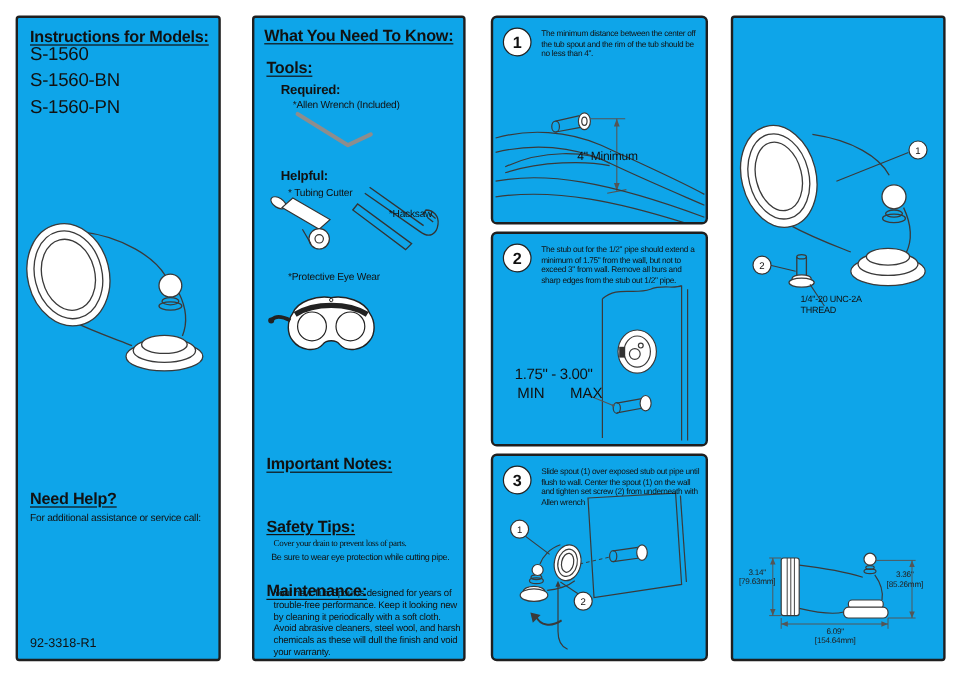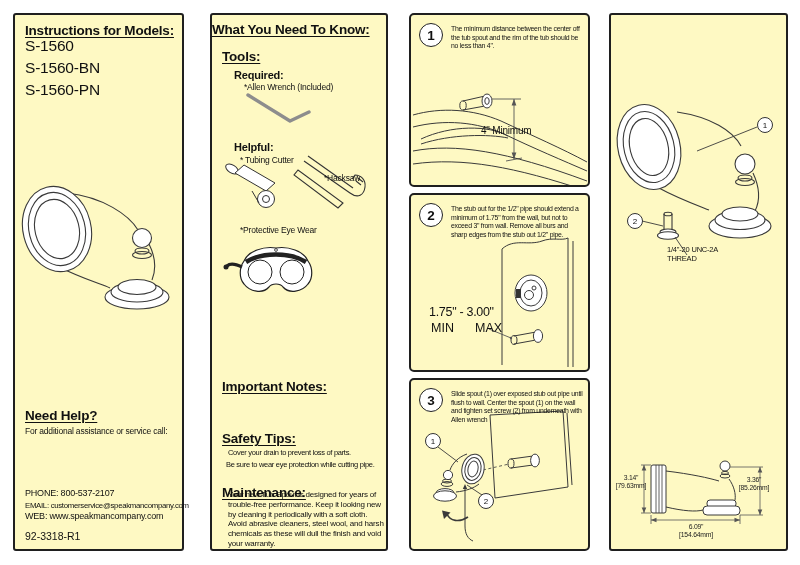--- a/index.html
+++ b/index.html
@@ -1,18 +1,18 @@
 <!DOCTYPE html>
 <html><head>
 <meta charset="utf-8">
 <style>
   html,body{margin:0;padding:0;background:#e9e9e9;}
   .page{position:relative;width:800px;height:565px;background:#ffffff;overflow:hidden;
         font-family:"Liberation Sans", sans-serif;color:#111;}
-  .panel{position:absolute;border:2px solid #1f1f1f;border-radius:3px;background:#fef9c3;box-sizing:border-box;}
+  .panel{position:absolute;border:2px solid #1f1f1f;border-radius:3px;background:#0ea5e9;box-sizing:border-box;}
   .abs{position:absolute;}
   .und{text-decoration:underline;text-underline-offset:2px;}
   .hd{font-weight:600;font-size:13.5px;letter-spacing:-0.2px;}
   .hd2{font-weight:600;font-size:11px;letter-spacing:-0.2px;}
   .tlbl{font-size:8.5px;letter-spacing:-0.2px;}
   .body8{font-size:8px;line-height:10px;letter-spacing:-0.2px;}
   .nowrap{white-space:nowrap;}
   .steptext{font-size:6.9px;line-height:8.5px;letter-spacing:-0.25px;}
   .stepnum{position:absolute;width:22px;height:22px;border:1.8px solid #222;border-radius:50%;
            display:flex;align-items:center;justify-content:center;font-size:13.5px;font-weight:600;background:#fff;}
@@ -46,25 +46,20 @@
       </g>
     </svg>
     <div class="abs hd und" style="left:10px;top:8px;">Instructions for Models:</div>
     <div class="abs" style="left:10px;top:20px;font-size:15.5px;line-height:22px;letter-spacing:-0.2px;">
       <div>S-1560</div>
       <div>S-1560-BN</div>
       <div>S-1560-PN</div>
     </div>
     <div class="abs hd und" style="left:10px;top:393px;">Need Help?</div>
     <div class="abs tlbl" style="left:10px;top:411px;">For additional assistance or service call:</div>
-    <div class="abs" style="left:10px;top:473px;font-size:9px;line-height:11.5px;letter-spacing:-0.2px;">
-      <div class="nowrap">PHONE: 800-537-2107</div>
-      <div class="nowrap" style="font-size:7.8px;letter-spacing:-0.3px;">EMAIL: customerservice@speakmancompany.com</div>
-      <div class="nowrap">WEB: www.speakmancompany.com</div>
-    </div>
     <div class="abs" style="left:10px;top:515px;font-size:10.5px;">92-3318-R1</div>
   </div>
 
   <div class="panel" style="left:210px;top:13px;width:178px;height:538px;">
     <svg width="174" height="534" viewBox="0 0 174 534">
 
       <path d="M36,80 L78,106 L97,97" stroke="#8d8d8d" stroke-width="3.4" fill="none" stroke-linecap="round" stroke-linejoin="round"></path>
 
       <g stroke="#333" stroke-width="1" fill="#fff">
         <ellipse cx="20" cy="154" rx="7" ry="4" transform="rotate(32 20 154)"></ellipse>
@@ -84,31 +79,31 @@
       <g stroke="#222" fill="none">
         <path d="M32,246 C36,236 52,231 64,233 C76,231 92,236 96,246 C101,253 101,263 96,269 C90,277 77,279 71,272 C68,268 60,268 57,272 C51,279 38,277 32,269 C27,263 27,253 32,246 Z" stroke-width="1.2" fill="#fff"></path>
         <path d="M34,247 C50,237 78,237 94,247" stroke-width="4.5"></path>
         <circle cx="48" cy="257" r="12" stroke-width="1"></circle>
         <circle cx="80" cy="257" r="12" stroke-width="1"></circle>
         <path d="M30,252 C22,248 18,248 15,251" stroke-width="3.2"></path>
         <circle cx="14" cy="252" r="2.5" fill="#222" stroke="none"></circle>
         <circle cx="64" cy="235" r="1.4" stroke-width="0.8"></circle>
       </g>
     </svg>
-    <div class="abs hd und" style="left:0;right:0;top:7px;text-align:left;">What You Need To Know:</div>
+    <div class="abs hd und" style="left:0;right:0;top:7px;text-align:center;">What You Need To Know:</div>
     <div class="abs hd und" style="left:10px;top:34px;">Tools:</div>
     <div class="abs hd2" style="left:22px;top:54px;">Required:</div>
     <div class="abs tlbl" style="left:32px;top:67px;">*Allen Wrench (Included)</div>
     <div class="abs hd2" style="left:22px;top:126px;">Helpful:</div>
     <div class="abs tlbl" style="left:28px;top:140px;text-align:center;">* Tubing Cutter</div>
     <div class="abs tlbl" style="left:112px;top:140px;margin-top:18px;">*Hacksaw</div>
     <div class="abs tlbl" style="left:28px;top:210px;">*Protective Eye Wear</div>
     <div class="abs hd und" style="left:10px;top:364px;">Important Notes:</div>
     <div class="abs hd und" style="left:10px;top:416px;">Safety Tips:</div>
-    <div class="abs nowrap" style="left:16px;top:433px;font-size:7.5px;letter-spacing:-0.3px;">Cover your drain to prevent loss of parts.</div>
+    <div class="abs nowrap" style="left:16px;top:433px;font-size:7.5px;letter-spacing:-0.3px;font-family:Liberation Serif, serif;">Cover your drain to prevent loss of parts.</div>
     <div class="abs nowrap" style="left:14px;top:445px;font-size:7.5px;letter-spacing:-0.3px;">Be sure to wear eye protection while cutting pipe.</div>
     <div class="abs hd und" style="left:10px;top:458px;margin-top:12px;">Maintenance:</div>
     <div class="abs body8" style="left:16px;top:475px;width:156px;line-height:9.8px;">Your new Tub Spout is designed for years of trouble-free performance. Keep it looking new by cleaning it periodically with a soft cloth. Avoid abrasive cleaners, steel wool, and harsh chemicals as these will dull the finish and void your warranty.</div>
   </div>
 
   <div class="panel" style="left:409px;top:13px;width:181px;height:174px;border-radius:5px;">
     <svg width="177" height="170" viewBox="0 0 177 170">
       <g stroke="#3a3a3a" stroke-width="1" fill="none">
         <path d="M52,86 L74,81 M52,95 L74,91"></path>
         <ellipse cx="52" cy="90.5" rx="3.2" ry="4.6"></ellipse>

